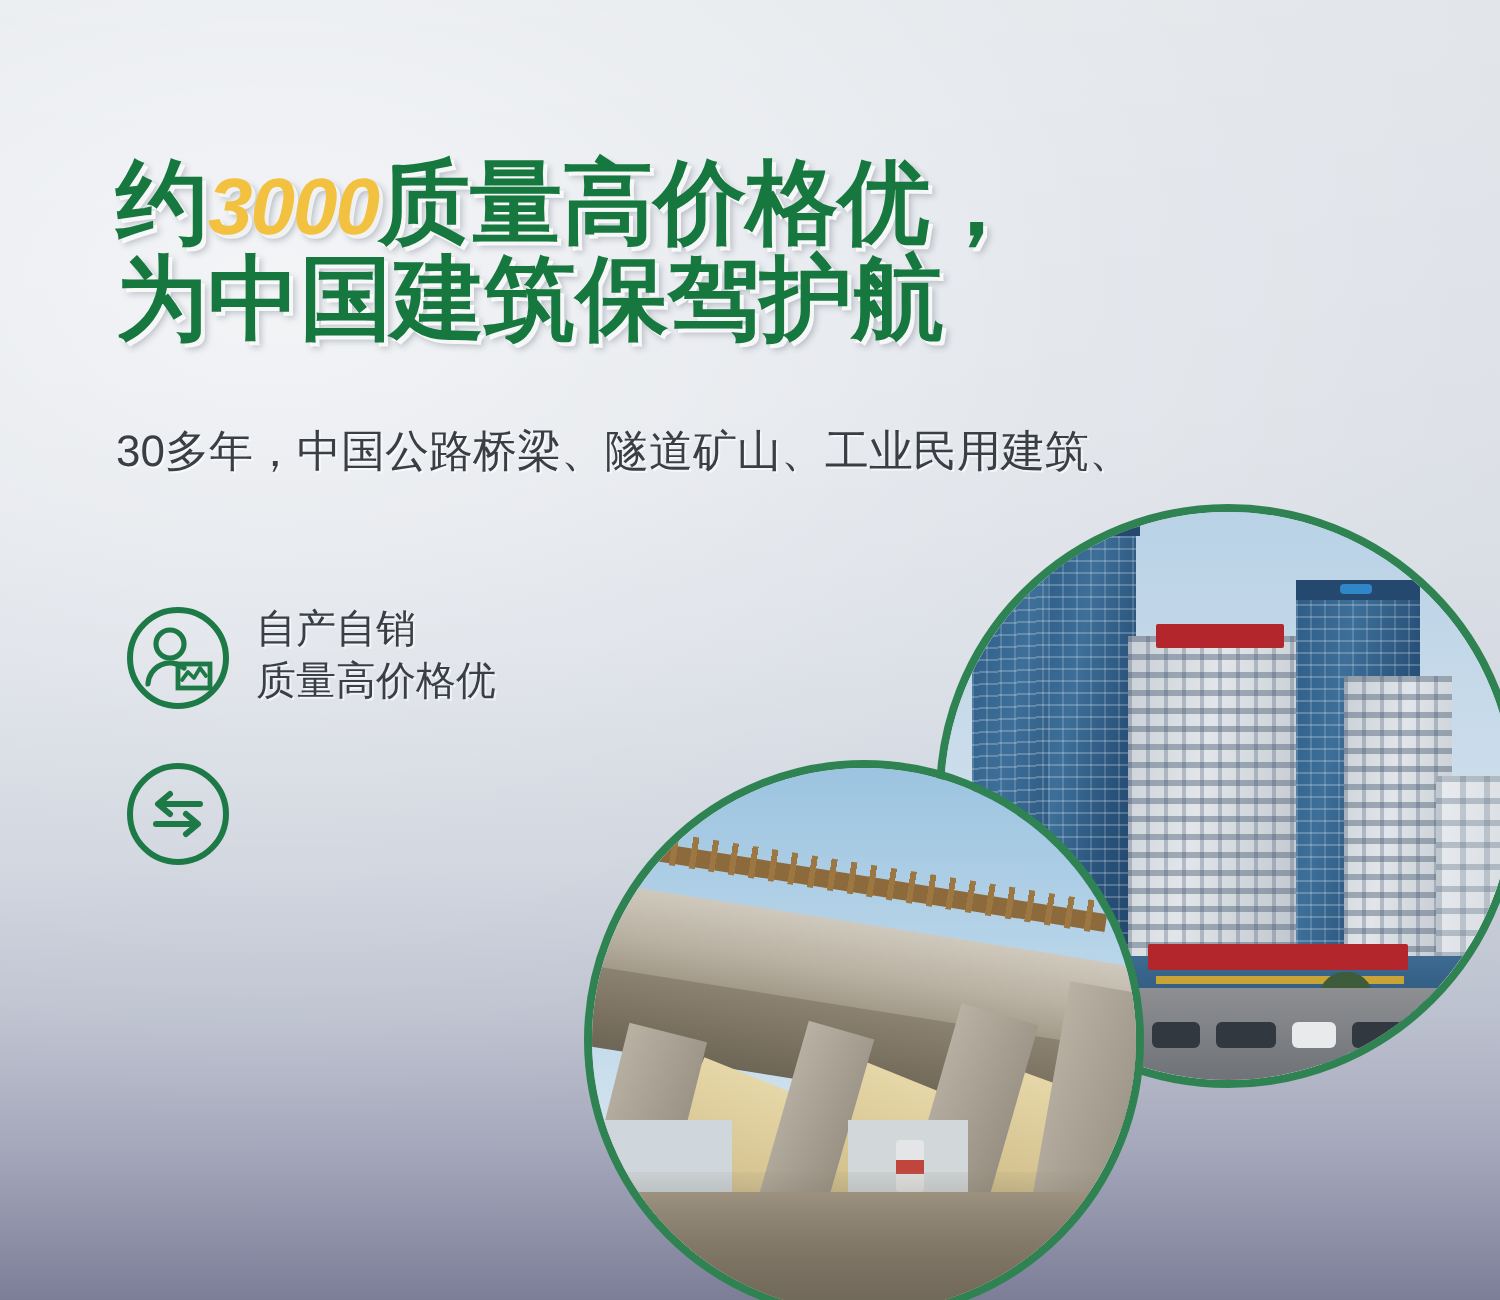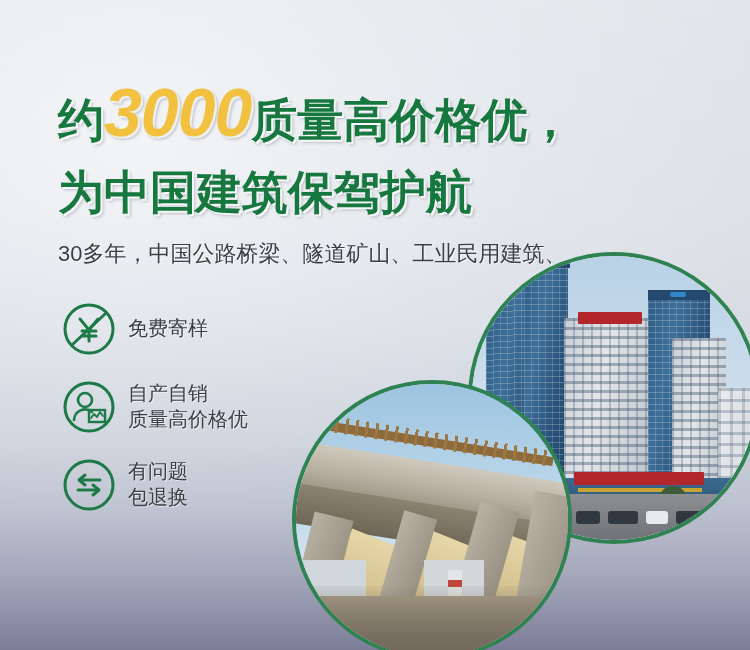--- a/index.html
+++ b/index.html
@@ -64,33 +64,33 @@
   .girder { position:absolute; background:linear-gradient(to bottom,#e6d7a8,#c9b57f 60%,#a08e5f); }
   .pier { position:absolute; background:linear-gradient(100deg,#b9b2a4,#8e8779); }
   .rail { position:absolute; background:#8d6a3c; }
   .ground { position:absolute; left:0; right:0; bottom:0; height:60px;
     background:linear-gradient(to bottom,#a59a86,#7d7263); }
 
   
   #headline { position:absolute; left:58px; top:78px; z-index:6; }
   .hl-line { white-space:nowrap; line-height:1.0; }
   .hl-line1 { font-size:46px; }
-  .hl-line2 { font-size:46px; margin-top:23px; }
+  .hl-line2 { font-size:46px; margin-top:2px; }
   .g {
     color:#17783f; font-weight:bold;
     text-shadow:2px 2px 0 rgba(255,255,255,.85), 3px 3px 3px rgba(70,80,95,.30);
   }
   .y {
     color:#f3c140; font-weight:bold; font-style:italic;
-    font-size:68px; letter-spacing:-1px;
+    font-size:40px; letter-spacing:-1px;
     text-shadow:2px 2px 0 rgba(255,255,255,.75), 3px 3px 3px rgba(70,80,95,.32);
   }
 
   
-  #subtitle { position:absolute; left:58px; top:210px; z-index:6;margin-top:28px; }
+  #subtitle { position:absolute; left:58px; top:210px; z-index:6; }
   .sub-line {
     font-size:22px; color:#3a3f45; line-height:1.42; white-space:nowrap;
     text-shadow:1px 1px 0 rgba(255,255,255,.6);
   }
 
   
   #features { position:absolute; left:60px; top:300px; z-index:6; }
   .feature { display:flex; align-items:center; height:auto; margin-bottom:20px; }
   .feature:last-child { margin-bottom:0; }
   .ficon { width:58px; height:58px; flex:0 0 58px; margin-right:10px; }
@@ -179,32 +179,20 @@
     <div class="hl-line hl-line1"><span class="g">约</span><span class="y">3000</span><span class="g">质量高价格优，</span></div>
     <div class="hl-line hl-line2"><span class="g">为中国建筑保驾护航</span></div>
   </div>
 
   <div id="subtitle">
     <div class="sub-line">30多年，中国公路桥梁、隧道矿山、工业民用建筑、</div>
   </div>
 
   <div id="features">
 
-    <div class="feature">
-      <span class="ficon">
-        <svg viewBox="0 0 58 58" width="58" height="58">
-          <circle cx="29" cy="29" r="24" fill="none" stroke="#1d7a47" stroke-width="3"></circle>
-          <path d="M20 19 L29 30 L38 19 M29 30 L29 41 M22 31 H36 M22 36 H36" fill="none" stroke="#1d7a47" stroke-width="3" stroke-linecap="round"></path>
-          <line x1="13" y1="44" x2="45" y2="14" stroke="#1d7a47" stroke-width="3" stroke-linecap="round"></line>
-        </svg>
-      </span>
-      <span class="ftext">
-        <span>免费寄样</span>
-      </span>
-    </div>
 
 
     <div class="feature">
       <span class="ficon">
         <svg viewBox="0 0 58 58" width="58" height="58">
           <circle cx="29" cy="29" r="24" fill="none" stroke="#1d7a47" stroke-width="3"></circle>
           <circle cx="25" cy="22" r="7" fill="none" stroke="#1d7a47" stroke-width="2.6"></circle>
           <path d="M14 42 a11 11 0 0 1 18 -8" fill="none" stroke="#1d7a47" stroke-width="2.6" stroke-linecap="round"></path>
           <rect x="29" y="32" width="16" height="12" fill="none" stroke="#1d7a47" stroke-width="2.4"></rect>
           <path d="M31 40 l3 -4 l3 3 l3 -5 l3 4" fill="none" stroke="#1d7a47" stroke-width="1.9" stroke-linecap="round" stroke-linejoin="round"></path>
@@ -219,20 +207,16 @@
     <div class="feature">
       <span class="ficon">
         <svg viewBox="0 0 58 58" width="58" height="58">
           <circle cx="29" cy="29" r="24" fill="none" stroke="#1d7a47" stroke-width="3"></circle>
           <path d="M40 24 H20" fill="none" stroke="#1d7a47" stroke-width="3" stroke-linecap="round"></path>
           <path d="M25 19 L19 24 L25 29" fill="none" stroke="#1d7a47" stroke-width="3" stroke-linecap="round" stroke-linejoin="round"></path>
           <path d="M18 34 H38" fill="none" stroke="#1d7a47" stroke-width="3" stroke-linecap="round"></path>
           <path d="M33 29 L39 34 L33 39" fill="none" stroke="#1d7a47" stroke-width="3" stroke-linecap="round" stroke-linejoin="round"></path>
         </svg>
       </span>
-      <span class="ftext">
-        <span>有问题</span>
-        <span>包退换</span>
-      </span>
     </div>
 
   </div>
 </div>
 
 </body></html>

